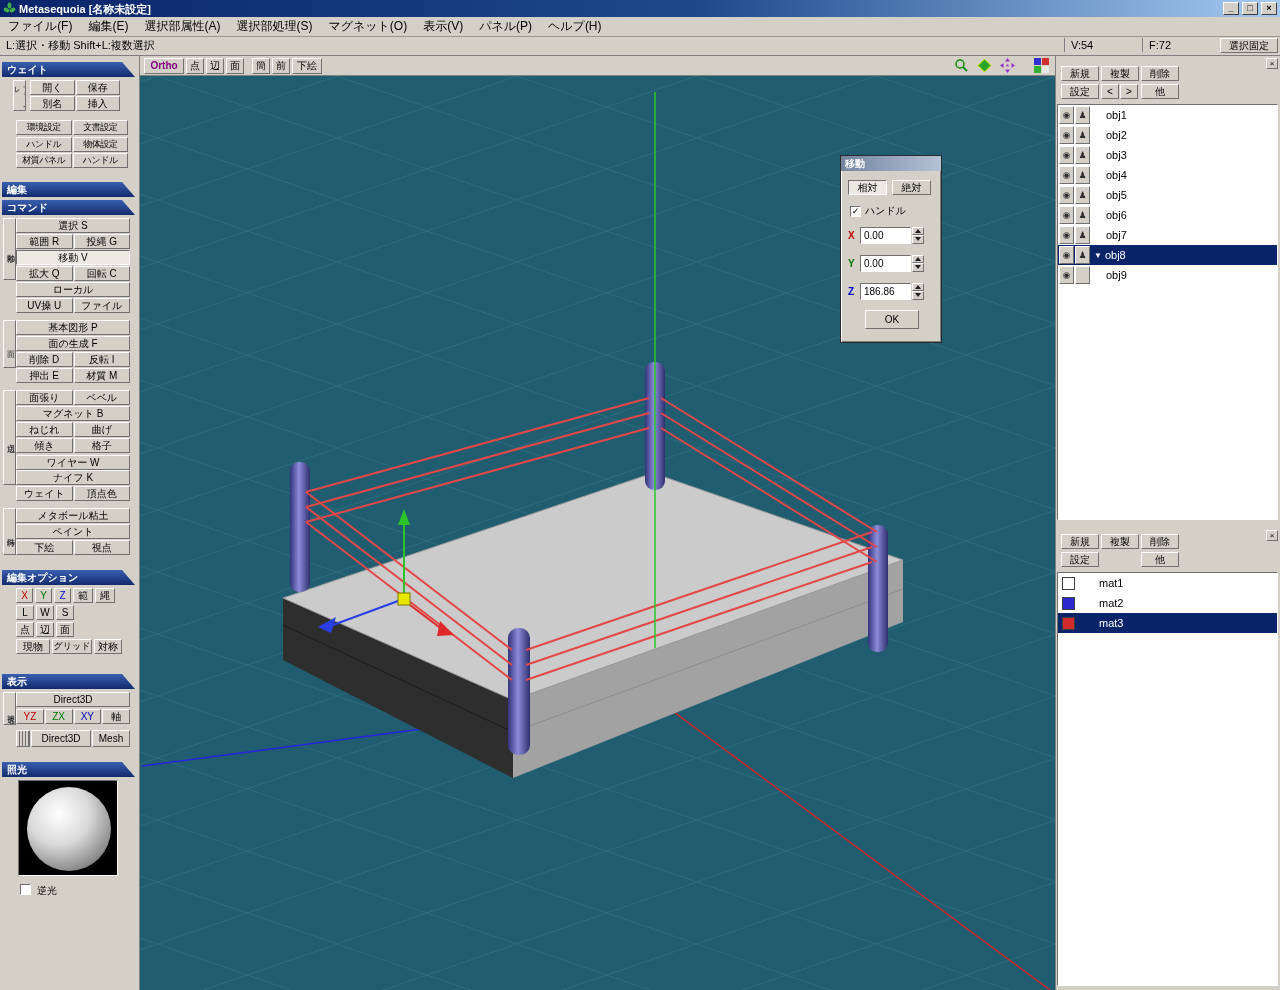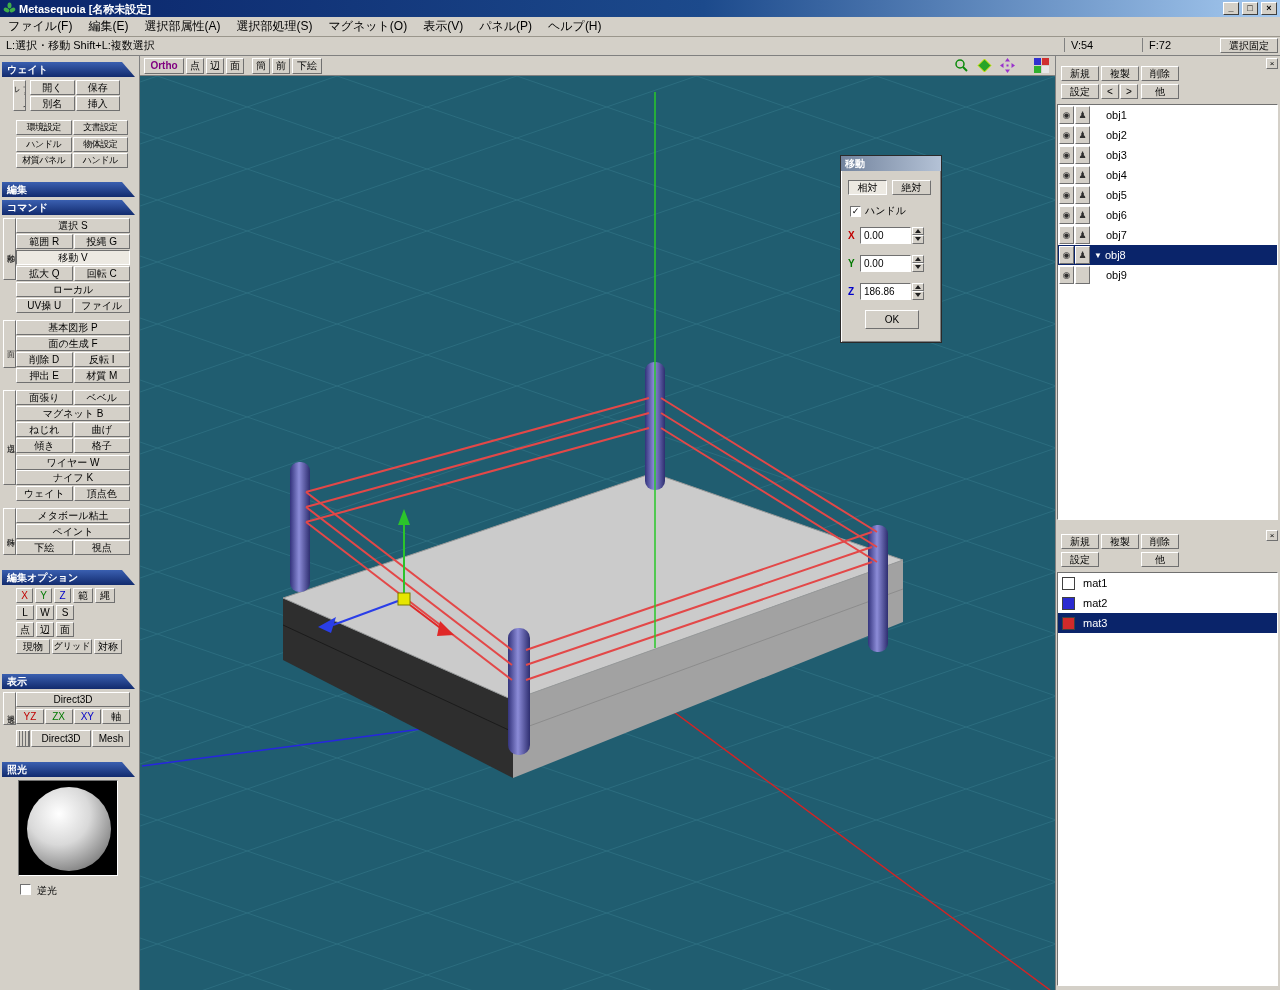--- a/index.html
+++ b/index.html
@@ -59,21 +59,21 @@
 .prow{position:absolute;left:0;width:225px;height:15px}
 .pb{position:absolute;height:15px;font-size:10px}
 .plist{position:absolute;left:1px;width:221px;background:#fff;border:1px solid;border-color:#707070 #fff #fff #707070;overflow:hidden}
 .orow{display:flex;align-items:center;height:20px;font-size:11px}
 .orow.sel{background:#0a246a;color:#fff}
 .mini{width:15px;height:18px;margin-left:1px;background:#d4d0c8;border:1px solid;border-color:#fff #707070 #707070 #fff;font-size:9px;line-height:16px;text-align:center;color:#303030;flex:0 0 15px}
 .oname{margin-left:16px}
 .arr{margin-left:4px;font-size:8px}
 .arr + .oname{margin-left:3px}
 .sw{width:13px;height:13px;margin-left:4px;border:1px solid #404040;flex:0 0 13px}
-.sw + .oname{margin-left:8px}
+.sw + .oname{margin-left:24px}
 </style>
 </head>
 <body>
 
 <div class="titlebar">
   <svg width="13" height="13">
       <g fill="#3fae4a">
         <ellipse cx="6.5" cy="3.5" rx="2" ry="3"></ellipse>
         <ellipse cx="3.5" cy="8" rx="2" ry="3" transform="rotate(-60 3.5 8)"></ellipse>
         <ellipse cx="9.5" cy="8" rx="2" ry="3" transform="rotate(60 9.5 8)"></ellipse>

